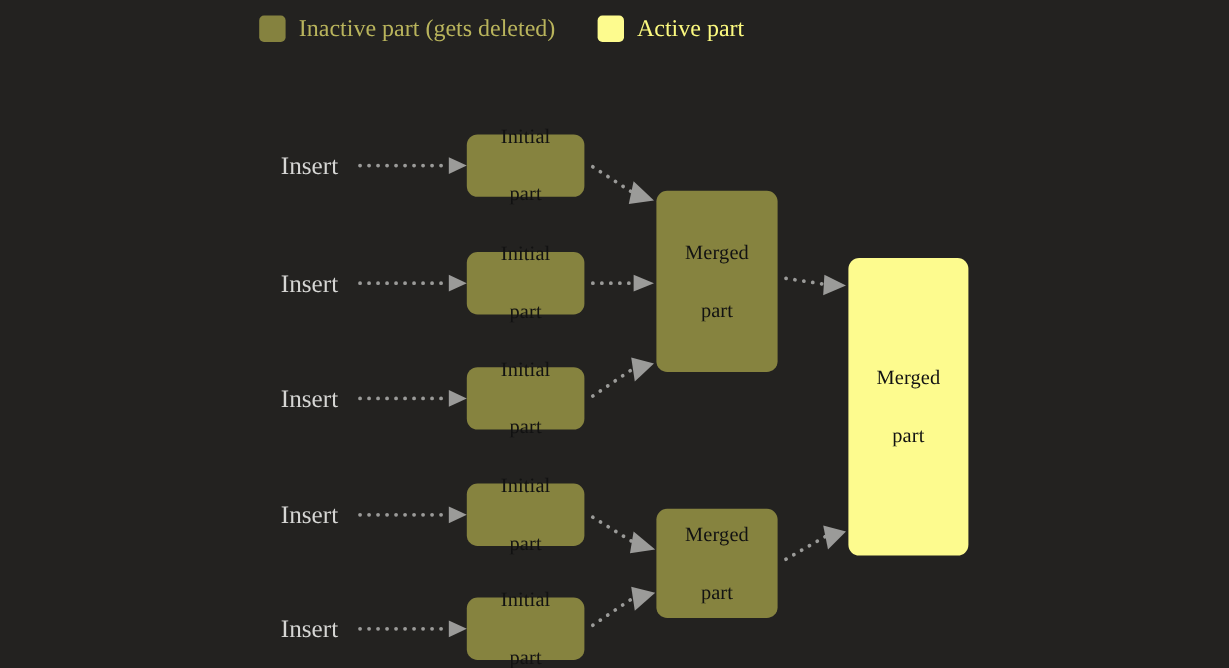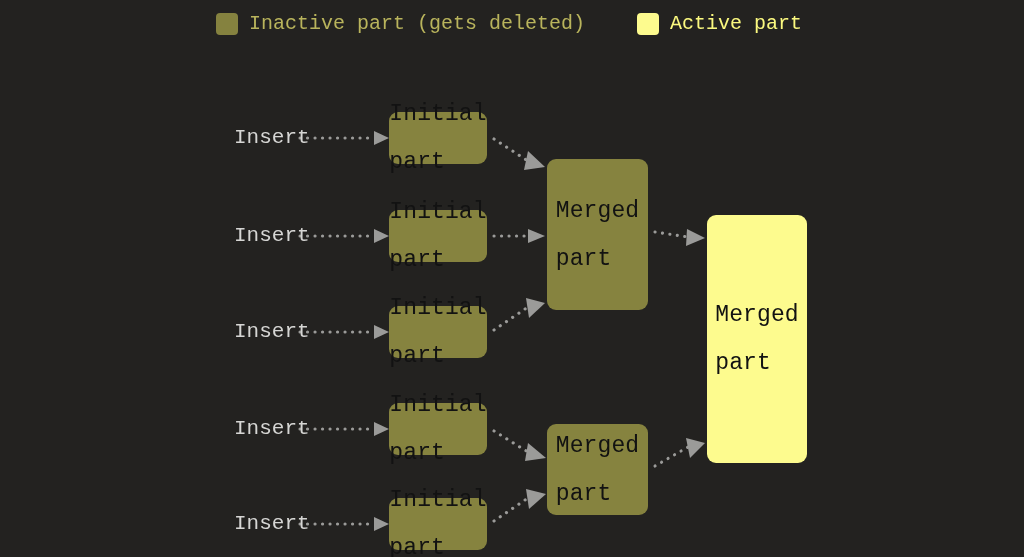--- a/index.html
+++ b/index.html
@@ -6,39 +6,39 @@
     margin: 0;
     padding: 0;
     background: #232220;
   }
   #canvas {
     position: relative;
     width: 1024px;
     height: 557px;
     background: #232220;
     overflow: hidden;
-    font-family: Liberation Mono, monospace;
+    font-family: Liberation Serif, serif;
   }
 
   
   .legend {
     position: absolute;
     top: 9px;
     left: 216px;
     display: flex;
     align-items: center;
     gap: 14px;
     height: 30px;
   }
   .legend-entry {
     display: flex;
     align-items: center;
     gap: 11px;
   }
-  .legend-entry + .legend-entry { margin-left: 38px; }
+  .legend-entry + .legend-entry { margin-left: 21px; }
   .swatch {
     width: 22px;
     height: 22px;
     border-radius: 4px;
     display: block;
   }
   .swatch-inactive { background: #85823f; }
   .swatch-active   { background: #fdfb8e; }
   .legend-label {
     font-size: 20px;
@@ -49,23 +49,23 @@
   .legend-label-active   { color: #fbf97f; }
 
   
   .node {
     position: absolute;
     border-radius: 9px;
     box-sizing: border-box;
     display: flex;
     align-items: center;
     justify-content: center;
-    text-align: left;
+    text-align: center;
     color: #121212;
-    font-size: 23px;
+    font-size: 17px;
     line-height: 24px;
     letter-spacing: 0.1px;
   }
   .node-inactive { background: #86833f; }
   .node-active   { background: #fdfb8e; }
   .node span { display: block; }
 
   
   .insert-label {
     position: absolute;

